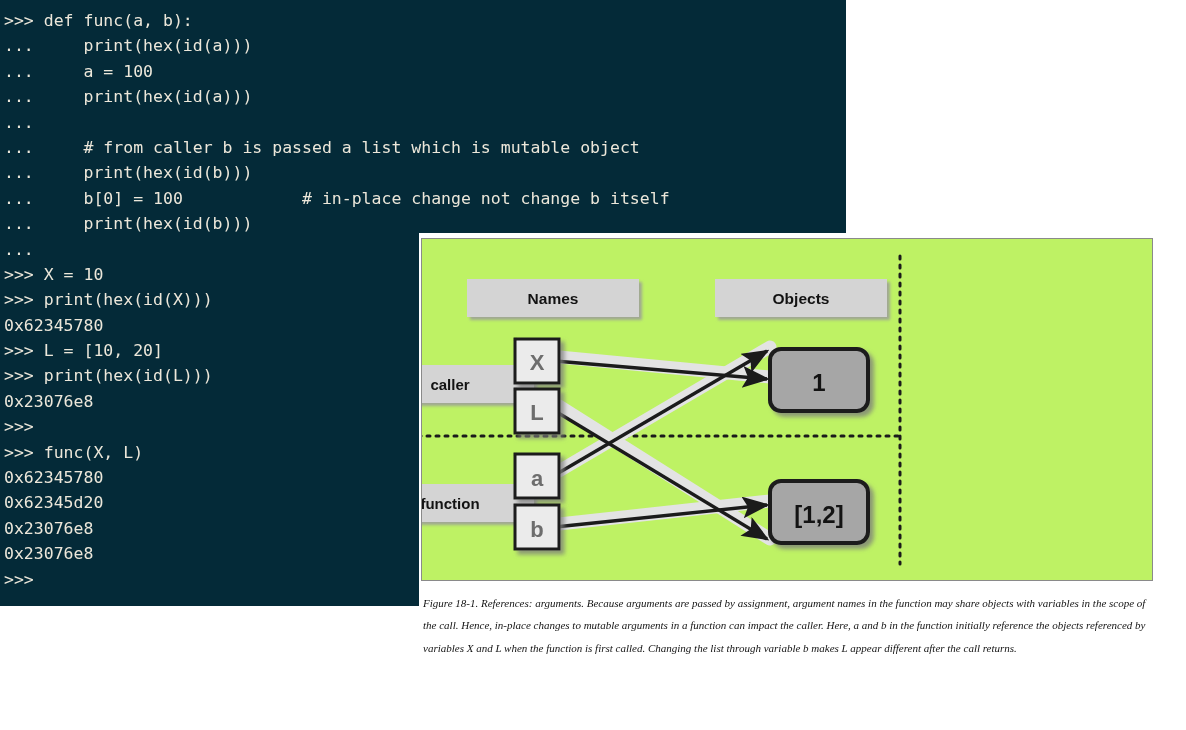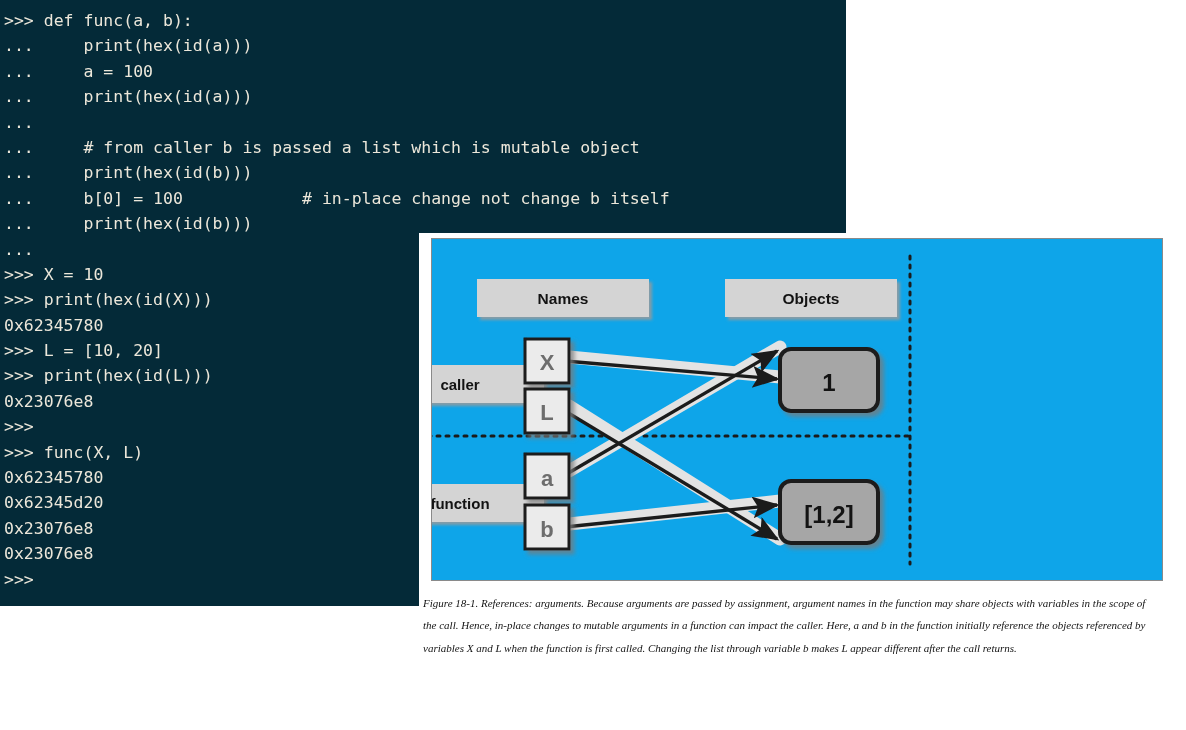--- a/index.html
+++ b/index.html
@@ -50,24 +50,23 @@
   }
   .term-line { display: block; height: 25.4px; }
 
   
   #figure-box {
     position: absolute;
     left: 421px;
     top: 238px;
     width: 732px;
     height: 343px;
-    background: #0ea5e9;
+    background: #bef264;
     border: 1px solid #8a8a8a;
     box-sizing: border-box;
-    margin-left: 10px;
   }
   #figure-svg {
     position: absolute;
     left: 0; top: 0;
     display: block;
   }
 
   
   #caption {
     position: absolute;

